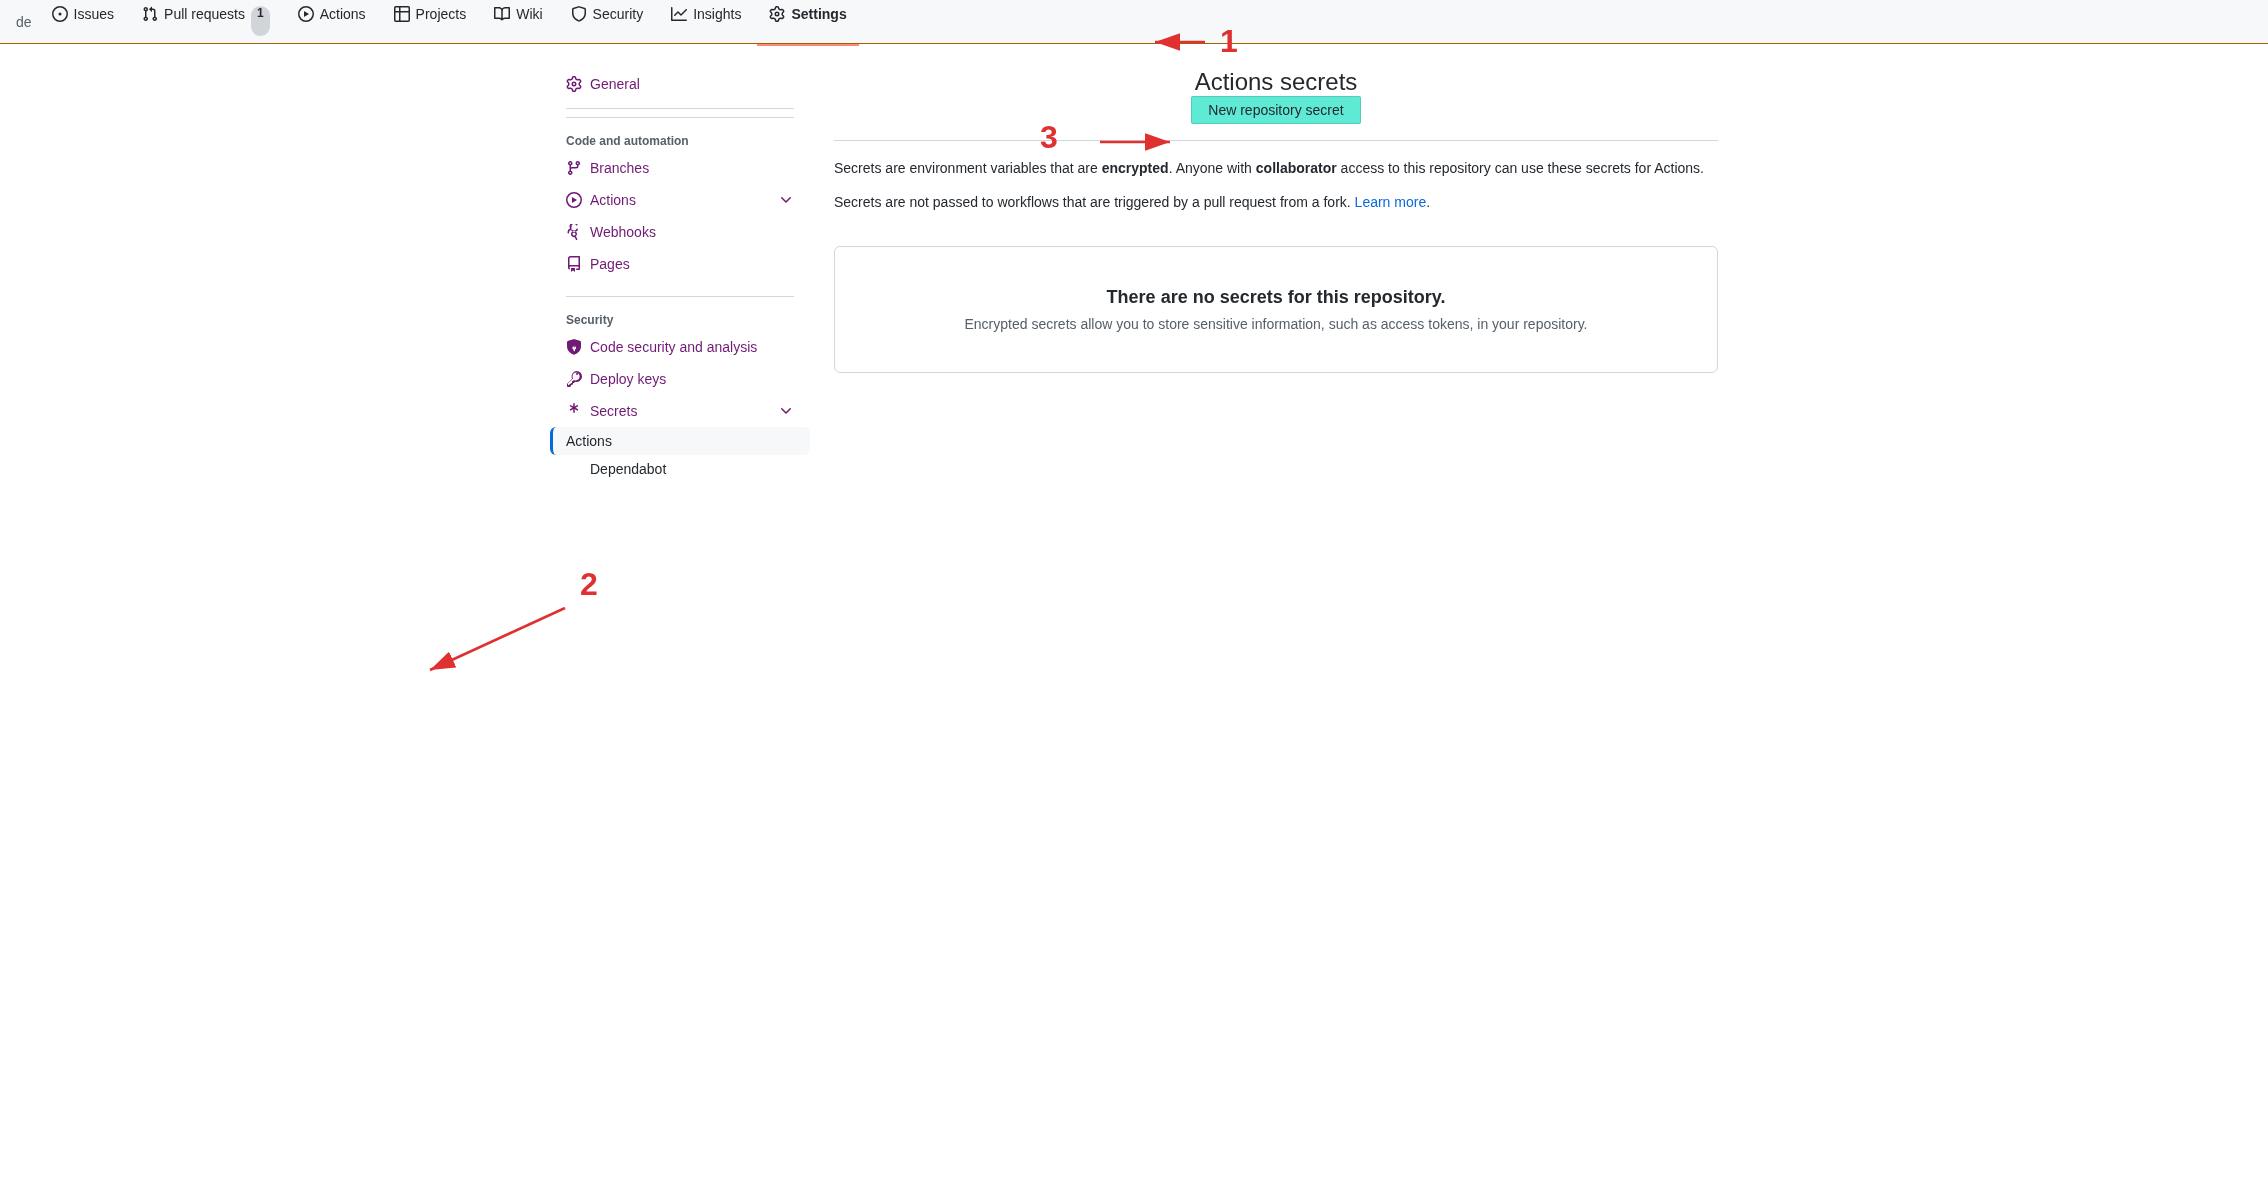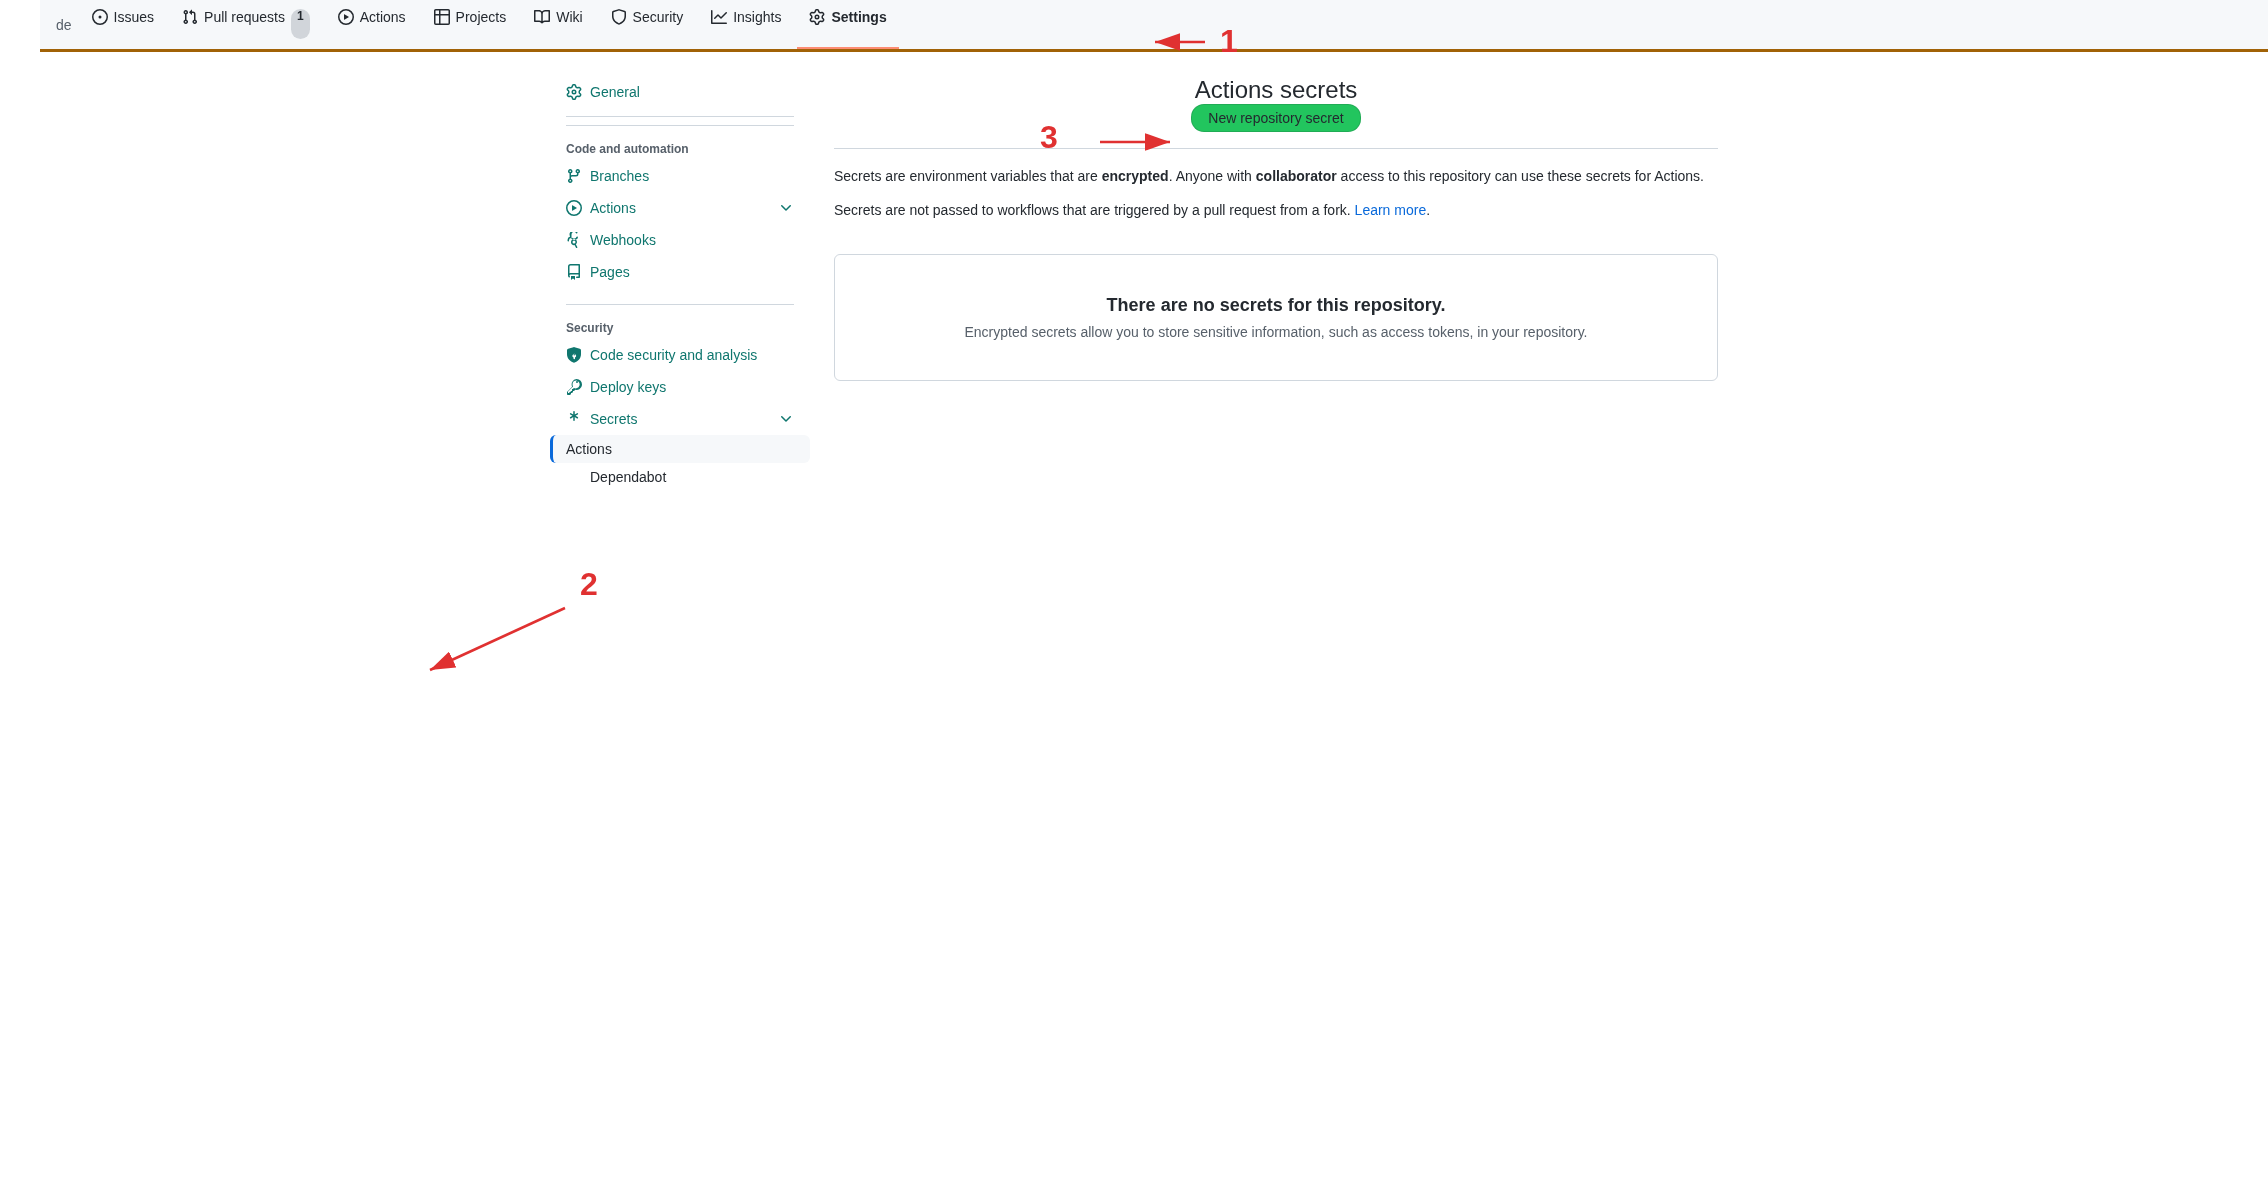--- a/index.html
+++ b/index.html
@@ -2,26 +2,25 @@
 <html><head>
   <meta charset="utf-8">
   <style>
     * { box-sizing: border-box; margin: 0; padding: 0; }
     body { font-family: -apple-system, BlinkMacSystemFont, "Segoe UI", Helvetica, Arial, sans-serif; font-size: 14px; color: #24292f; background: #ffffff; }
 
     
     .top-nav {
       display: flex;
       align-items: center;
-      border-bottom: 3px solid #a16207;
+      border-bottom: 1px solid #a16207;
       padding: 0 16px;
       background: #f6f8fa;
-      height: 52px;
+      height: 44px;
       gap: 4px;
-      margin-left: 40px;
     }
     .top-nav-item {
       display: flex;
       gap: 6px;
       padding: 8px 12px;
       font-size: 14px;
       color: #24292f;
       cursor: pointer;
       border-bottom: 2px solid transparent;
       height: 48px;
@@ -64,21 +63,21 @@
       padding: 8px 16px 4px 16px;
       text-transform: none;
     }
     .sidebar-item {
       display: flex;
       align-items: center;
       gap: 8px;
       padding: 8px 16px;
       border-radius: 6px;
       cursor: pointer;
-      color: #0f766e;
+      color: #701a75;
       font-size: 14px;
       justify-content: space-between;
     }
     .sidebar-item-left { display: flex; align-items: center; gap: 8px; }
     .sidebar-item.active-blue {
       border-left: 3px solid #0969da;
       background: #f6f8fa;
       font-weight: 400;
       padding-left: 13px;
     }
@@ -112,23 +111,23 @@
     .page-title {
       font-size: 24px;
       font-weight: 400;
       color: #24292f;
     }
     .btn-new-secret {
       padding: 5px 16px;
       font-size: 14px;
       font-weight: 500;
       color: #24292f;
-      background: #22c55e;
+      background: #5eead4;
       border: 1px solid rgba(27,31,36,0.15);
-      border-radius: 13px;
+      border-radius: 2px;
       cursor: pointer;
       white-space: nowrap;
     }
 
     .description {
       font-size: 14px;
       color: #24292f;
       line-height: 1.6;
       margin-bottom: 12px;
     }

